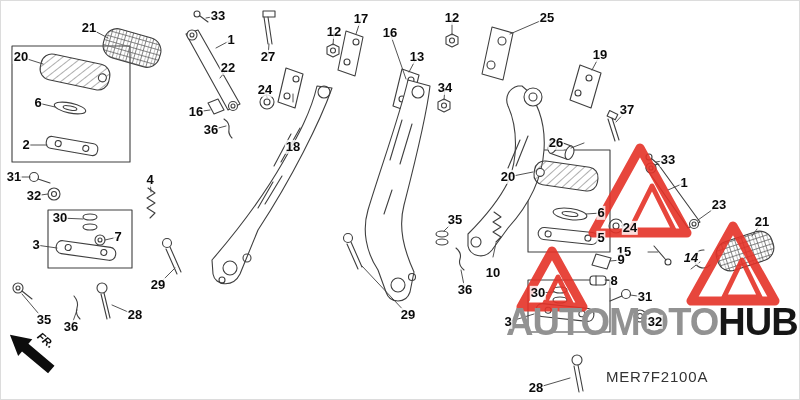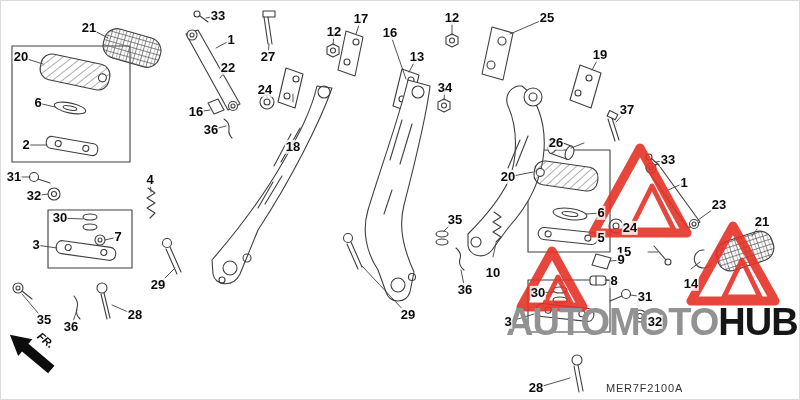--- a/index.html
+++ b/index.html
@@ -9,21 +9,21 @@
   .art{stroke:var(--line-color,#3f3f3f);fill:none;stroke-width:1.1;stroke-linejoin:round;stroke-linecap:round;}
   #leaders line{stroke:var(--line-color,#3f3f3f);stroke-width:0.9;}
   .logo-tri{fill:none;stroke:var(--logo-red,#e53228);}
   .logo-tri.outer{stroke-width:9;}
   .logo-tri.inner{stroke-width:5;}
   .fr-text{font:italic 700 11px "Liberation Sans",sans-serif;fill:#0d0d0d;}
   .wm{position:absolute;left:506px;top:303px;font-weight:700;font-size:38px;
       letter-spacing:-1px;line-height:1;white-space:nowrap;}
   .wm .g{color:var(--wm-gray,#999999);}
   .wm .d{color:var(--wm-dark,#151515);}
-  .code{position:absolute;left:606px;top:382px;font-size:11px;letter-spacing:0.8px;color:#333;}
+  .code{position:absolute;left:606px;top:368px;font-size:15px;letter-spacing:0.8px;color:#333;}
   #callouts{position:absolute;inset:0;}
   .callout{position:absolute;transform:translate(-50%,-50%);font-weight:700;font-size:13px;
            color:#0a0a0a;background:rgba(255,255,255,0.82);padding:0 1px;line-height:1.1;}
 </style>
 </head>
 <body>
 
 <div class="stage">
   <svg width="800" height="400" viewBox="0 0 800 400">
     <defs>
@@ -331,21 +331,21 @@
       <span class="callout" style="left: 668px; top: 160px;">33</span>
       <span class="callout" style="left: 684px; top: 183px;">1</span>
       <span class="callout" style="left: 719px; top: 205px;">23</span>
       <span class="callout" style="left: 762px; top: 222px;">21</span>
       <span class="callout" style="left: 601px; top: 213px;">6</span>
       <span class="callout" style="left: 630px; top: 228px;">24</span>
       <span class="callout" style="left: 601px; top: 238px;">5</span>
       <span class="callout" style="left: 624px; top: 252px;">15</span>
       <span class="callout" style="left: 621px; top: 260px;">9</span>
       <span class="callout" style="left: 614px; top: 281px;">8</span>
-      <span class="callout" style="left: 691px; top: 284px;">14</span>
+      <span class="callout" style="left: 691px; top: 258px; font-style: italic;">14</span>
       <span class="callout" style="left: 538px; top: 293px;">30</span>
       <span class="callout" style="left: 645px; top: 297px;">31</span>
       <span class="callout" style="left: 508px; top: 322px;">3</span>
       <span class="callout" style="left: 655px; top: 322px;">32</span>
       <span class="callout" style="left: 536px; top: 388px;">28</span>
       <span class="callout" style="left: 408px; top: 315px;">29</span>
       <span class="callout" style="left: 455px; top: 220px;">35</span>
       <span class="callout" style="left: 465px; top: 290px;">36</span>
       <span class="callout" style="left: 493px; top: 257px; margin-top: 16px;">10</span>
     </div>

